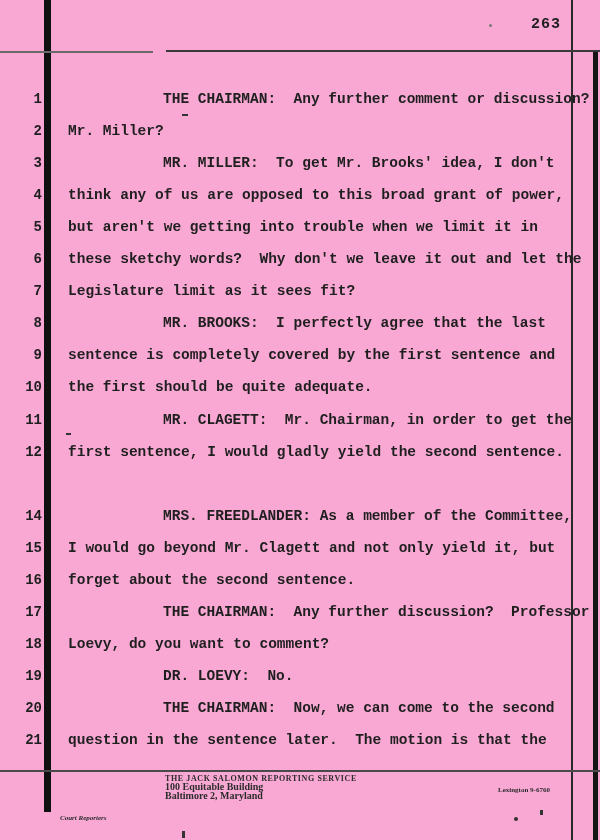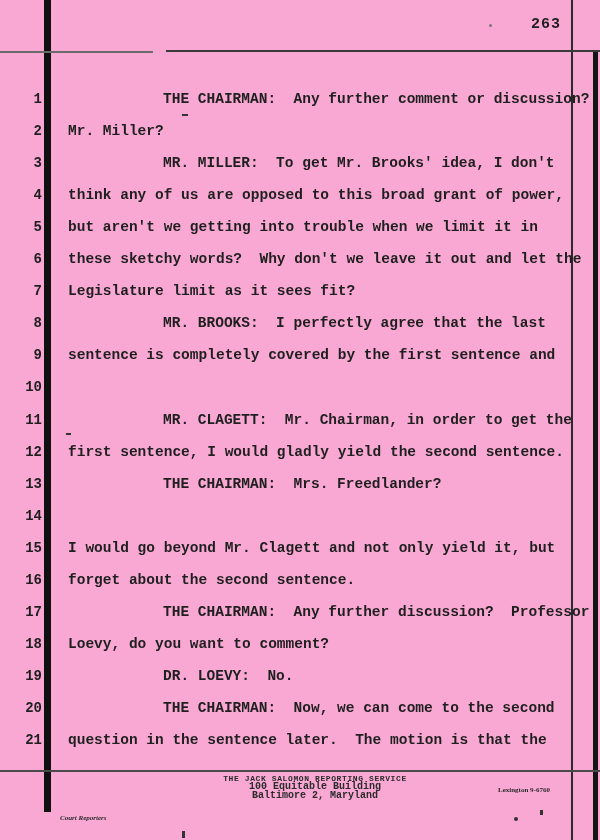--- a/index.html
+++ b/index.html
@@ -34,22 +34,22 @@
   .ltext{
     position:absolute;top:0;white-space:pre;
     font-size:14.5px;font-weight:bold;letter-spacing:0px;
   }
   .ltext.sp{left:163px;}
   .ltext.bd{left:68px;}
 
   
   .footer-center{
     position:absolute;left:165px;top:774px;width:300px;
-    text-align:center;
-    font-family:Liberation Mono, monospace;
+    text-align:left;
+    font-family:Liberation Serif, serif;
     color:#2b2b2b;
   }
   .footer-center .f1{font-size:8px;font-weight:bold;letter-spacing:0.6px;line-height:9px;}
   .footer-center .f2,.footer-center .f3{font-size:10px;font-weight:bold;line-height:8.5px;}
   .footer-left{
     position:absolute;left:60px;top:814px;
     font-family:"Liberation Serif","DejaVu Serif",serif;
     font-style:italic;font-weight:bold;font-size:7px;color:#2b2b2b;
   }
   .footer-right{
@@ -113,35 +113,33 @@
       <div class="tline" style="top: 315.35px;">
         <span class="lnum">8</span>
         <span class="ltext sp">MR. BROOKS:  I perfectly agree that the last</span>
       </div>
       <div class="tline" style="top: 347.4px;">
         <span class="lnum">9</span>
         <span class="ltext bd">sentence is completely covered by the first sentence and</span>
       </div>
       <div class="tline" style="top: 379.45px;">
         <span class="lnum">10</span>
+        <span class="ltext bd">the first should be quite adequate.</span>
       </div>
       <div class="tline" style="top: 411.5px;">
         <span class="lnum">11</span>
         <span class="ltext sp">MR. CLAGETT:  Mr. Chairman, in order to get the</span>
       </div>
       <div class="tline" style="top: 443.55px;">
         <span class="lnum">12</span>
         <span class="ltext bd">first sentence, I would gladly yield the second sentence.</span>
       </div>
-      <div class="tline" style="top: 475.6px;">
-        <span class="lnum">13</span>
-        <span class="ltext sp">THE CHAIRMAN:  Mrs. Freedlander?</span>
-      </div>
       <div class="tline" style="top: 507.65px;">
         <span class="lnum">14</span>
+        <span class="ltext sp">MRS. FREEDLANDER: As a member of the Committee,</span>
       </div>
       <div class="tline" style="top: 539.7px;">
         <span class="lnum">15</span>
         <span class="ltext bd">I would go beyond Mr. Clagett and not only yield it, but</span>
       </div>
       <div class="tline" style="top: 571.75px;">
         <span class="lnum">16</span>
         <span class="ltext bd">forget about the second sentence.</span>
       </div>
       <div class="tline" style="top: 603.8px;">

